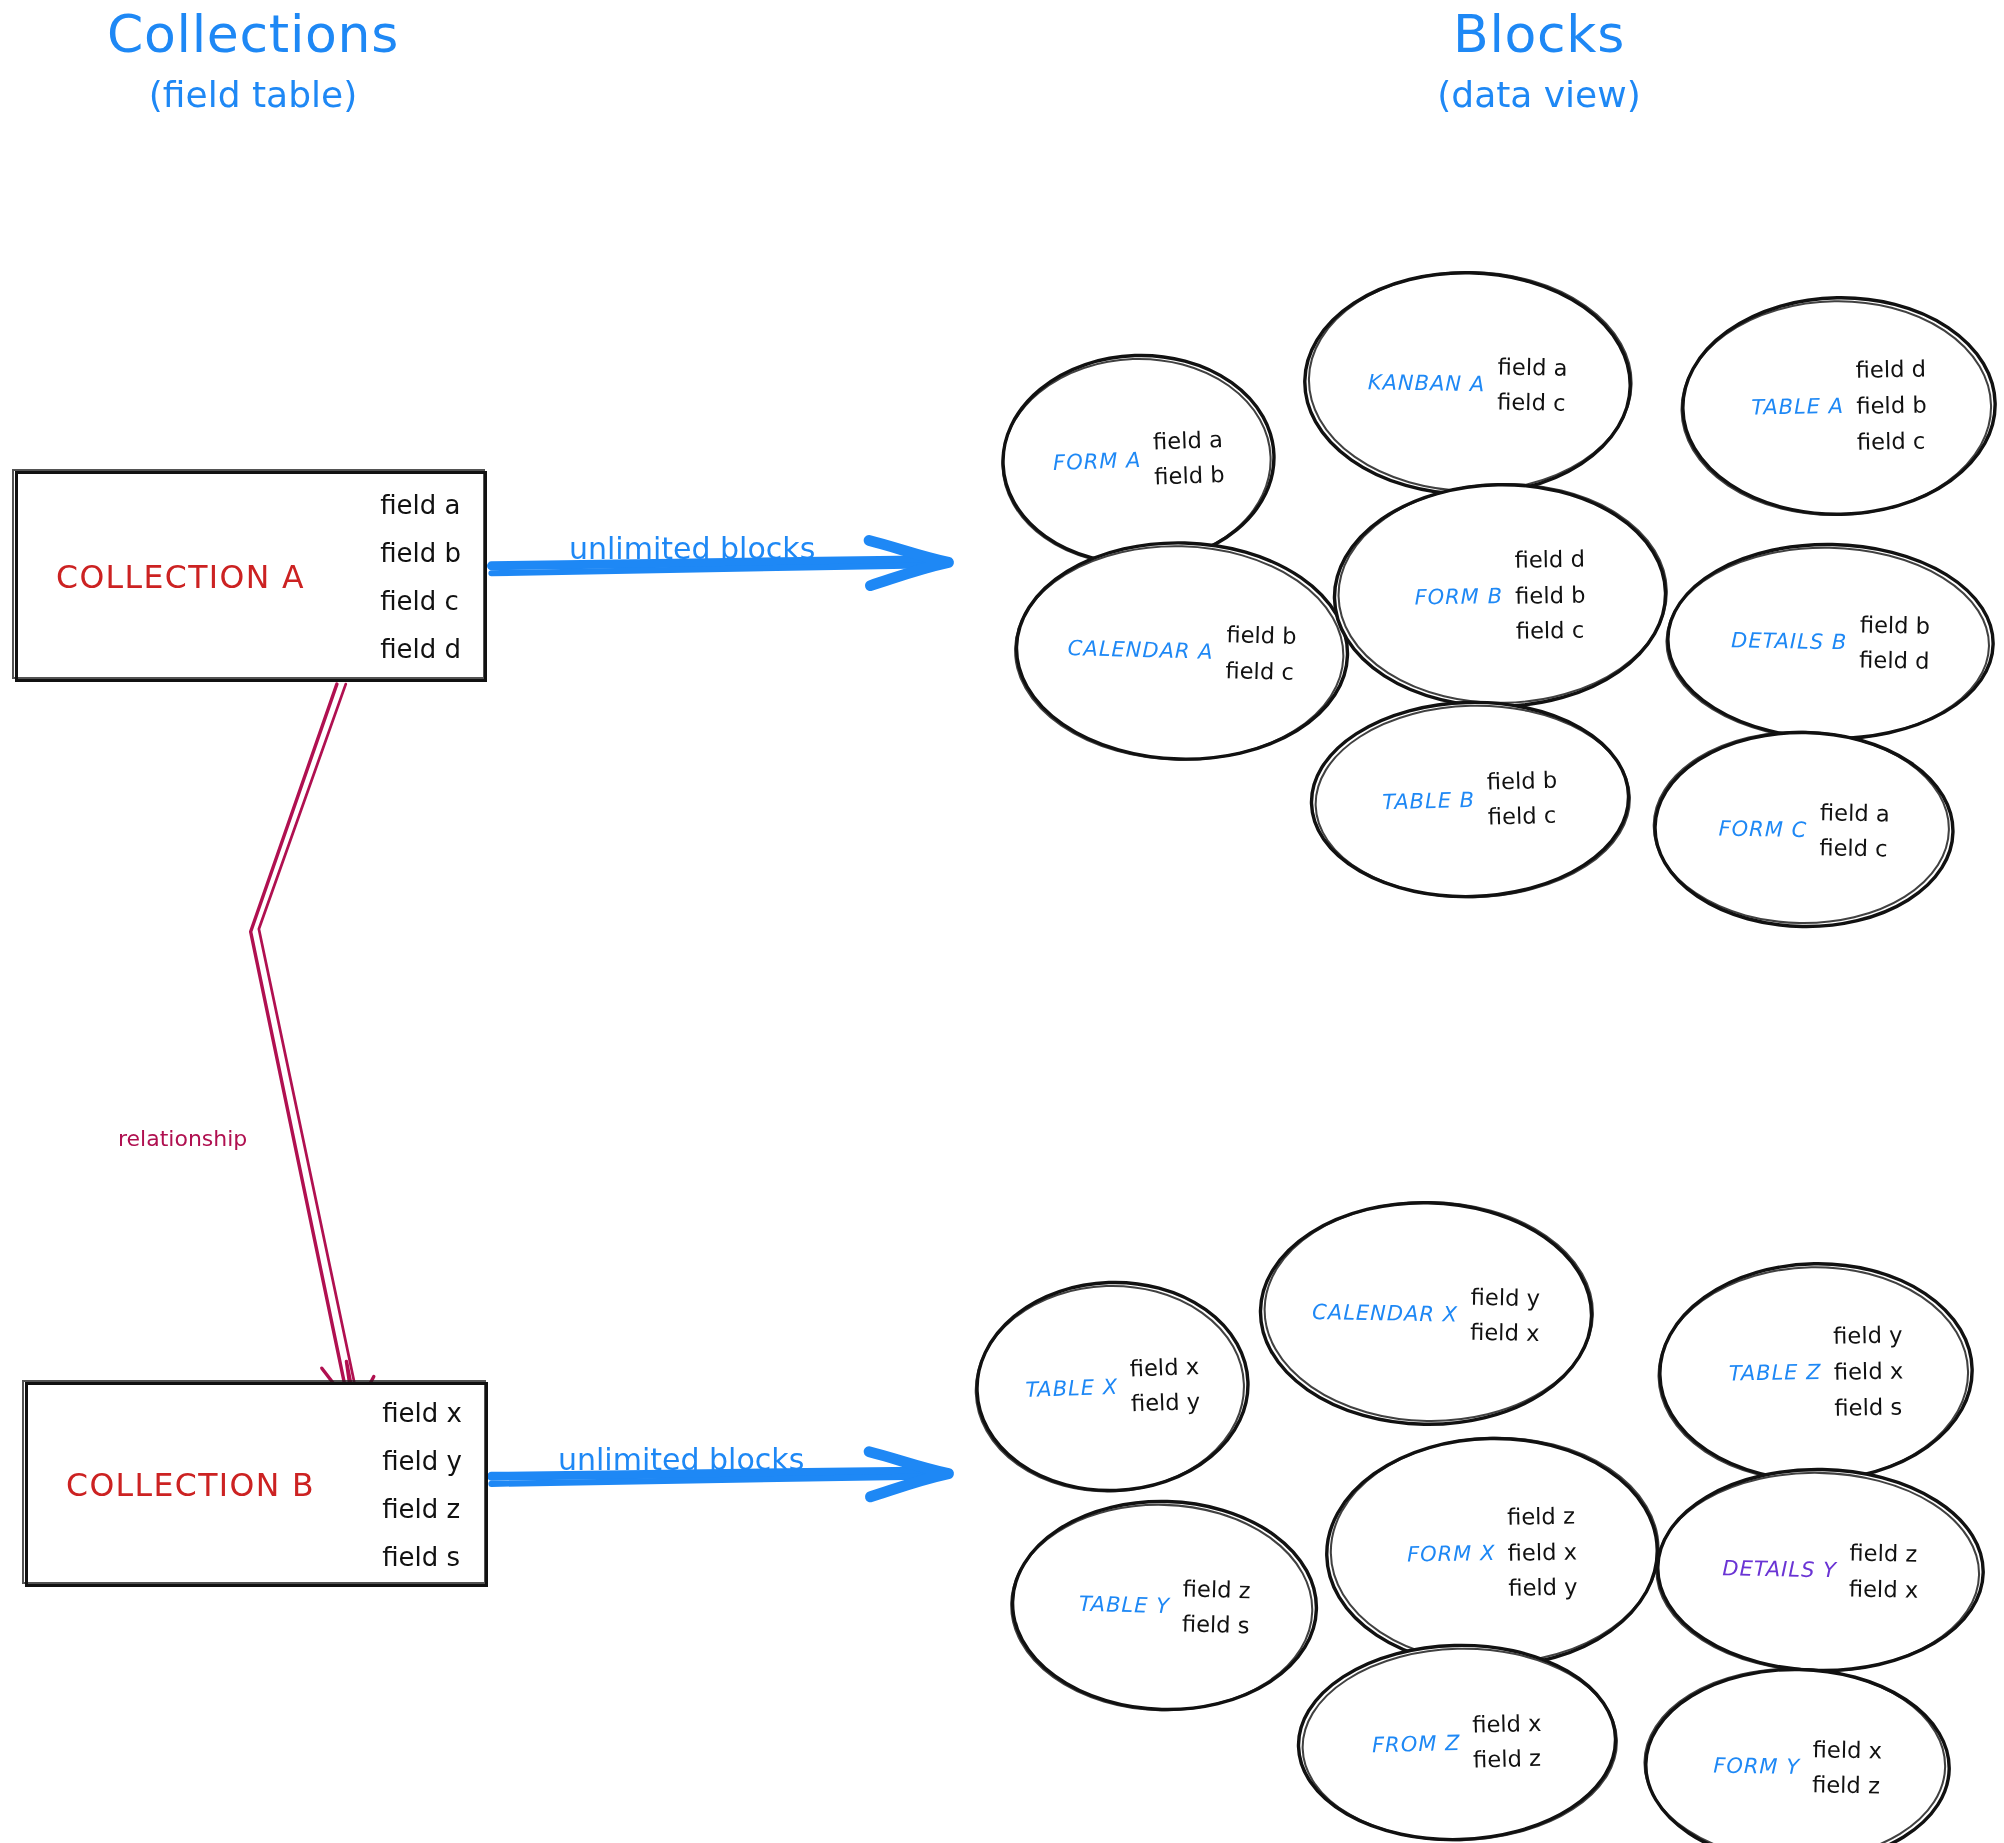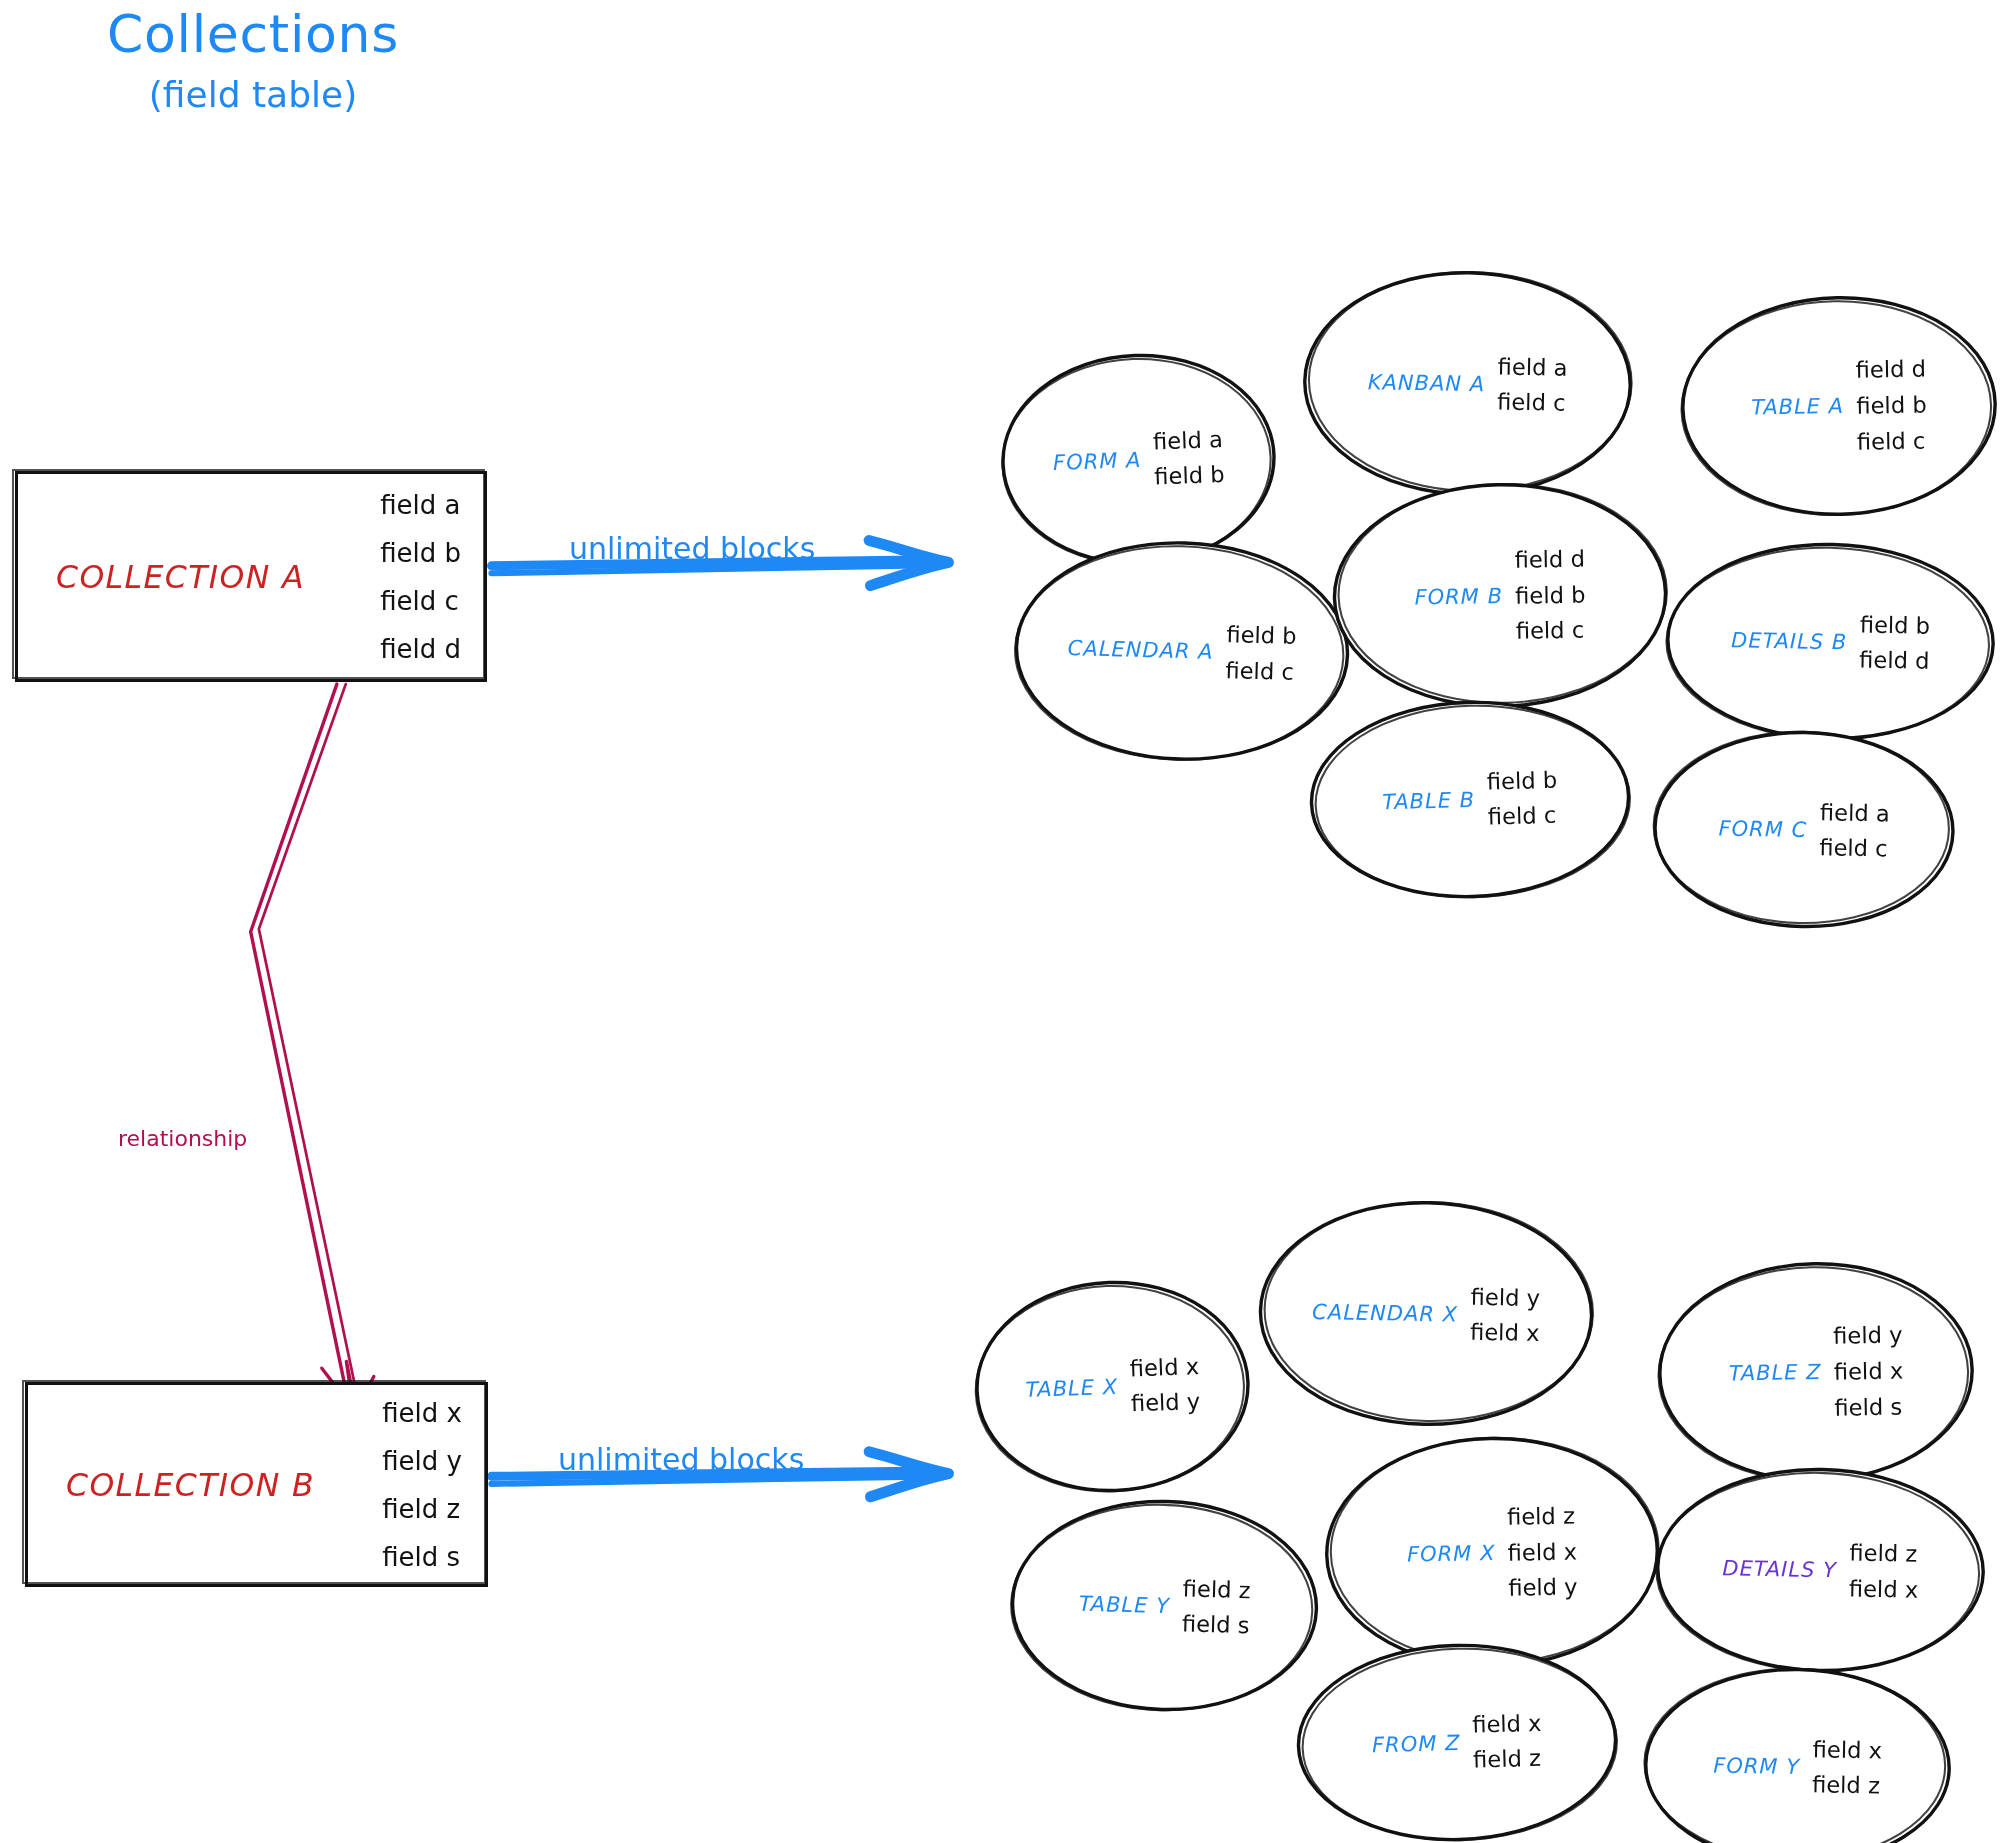--- a/index.html
+++ b/index.html
@@ -16,21 +16,21 @@
   .heading .h-main{display:block;font-size:52px;font-weight:400;letter-spacing:0.7px;}
   .heading .h-sub{display:block;font-size:36px;font-weight:400;margin-top:15px;}
 
   
   .collection{position:absolute;background:#fff;box-sizing:border-box;}
   .collection .box-outline{position:absolute;inset:0;border:3.4px solid #111;}
   .collection .box-outline2{position:absolute;left:-3.4px;top:-2.1px;right:2.1px;bottom:3.4px;
       border:2.1px solid #1a1a1a;opacity:.75;}
   .coll-title{position:absolute;left:41px;top:50%;transform:translateY(-50%);
       color:#CC2222;font-size:31.5px;letter-spacing:1.4px;white-space:nowrap;
-      font-style:italic;}
+      }
   .coll-fields{position:absolute;right:26px;top:50%;transform:translateY(-50%);
       display:flex;flex-direction:column;justify-content:center;gap:18px;}
   .coll-fields .fld{font-size:26px;color:#111;text-align:left;white-space:nowrap;}
 
   
   .arrow-label{position:absolute;color:#1E88F5;font-size:30px;white-space:nowrap;margin-top:41px;}
   .rel-label{position:absolute;color:#B01050;font-size:22px;white-space:nowrap;}
 
   
   .blk{position:absolute;}
@@ -46,20 +46,24 @@
 </head>
 <body>
 
 <div class="canvas">
 
   <div class="heading" style="left:41px;top:6.8px;width:424px;">
     <span class="h-main">Collections</span>
     <span class="h-sub">(field table)</span>
   </div>
 
+  <div class="heading" style="left:1327px;top:6.8px;width:424px;">
+    <span class="h-main">Blocks</span>
+    <span class="h-sub">(data view)</span>
+  </div>
 
   <svg class="layer-svg" viewBox="0 0 2930 2694">
 
     <g>
       <path d="M718,827 L1370,818" stroke="#1E88F5" stroke-width="13" fill="none" stroke-linecap="round"></path>
       <path d="M718,838 L1368,826" stroke="#1E88F5" stroke-width="9" fill="none" stroke-linecap="round"></path>
       <path d="M1270,790 C1310,800 1340,812 1386,822 C1340,832 1310,844 1272,856" stroke="#1E88F5" stroke-width="16" fill="none" stroke-linejoin="round" stroke-linecap="round"></path>
     </g>
 
     <g>

